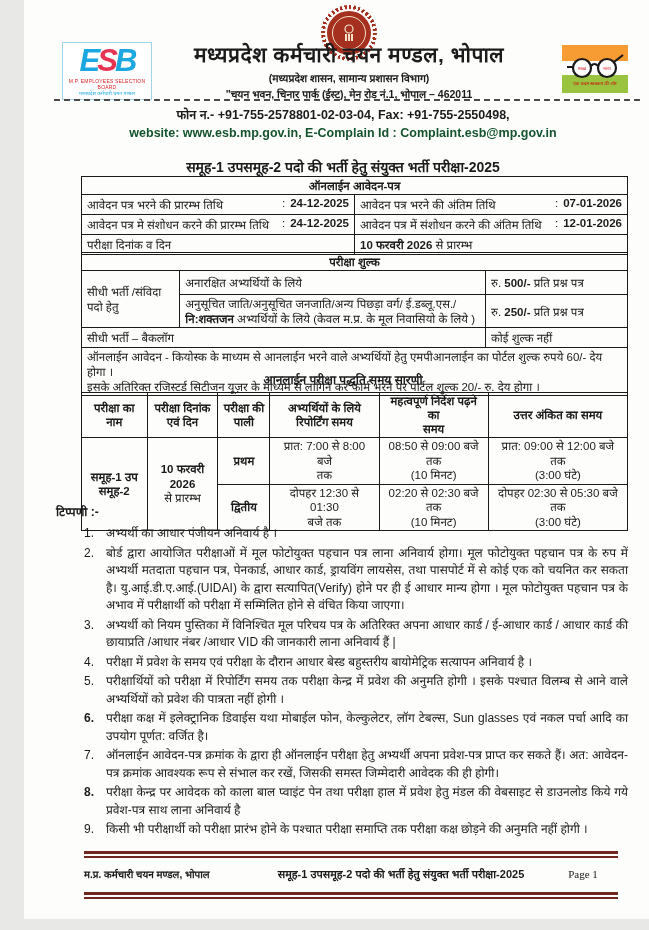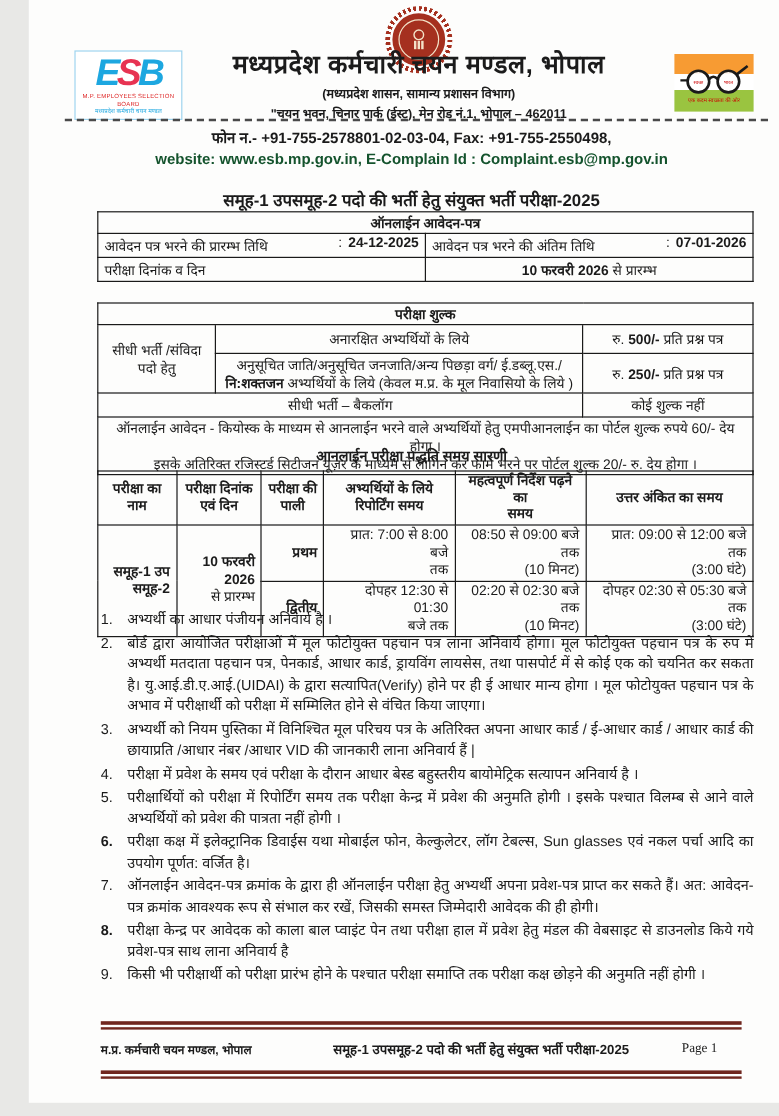--- a/index.html
+++ b/index.html
@@ -42,29 +42,29 @@
   table { border-collapse:collapse; table-layout:fixed;padding-left:23px; }
   .doc-table { position:absolute; left:57px; width:547px; }
   .doc-table td, .doc-table th { border:1px solid #1a1a1a; font-size:11.5px; padding:1px 5px; vertical-align:middle; }
   .tbl-app { top:176px; }
   .tbl-fee { top:252px; }
   .t-head { text-align:center; font-weight:bold; height:17px; }
   .kv { display:flex; align-items:flex-start; }
   .kv .lbl { flex:1 1 auto; }
   .kv .colon { padding:0 5px 0 2px; }
   .kv .val { font-weight:bold; }
-  .center { text-align:center; }
+  .center { text-align:left; }
   .bold { font-weight:bold; }
   .prewrap { white-space:pre-line; }
 
   .caption { position:absolute; left:0; top:371px; width:638px; text-align:center; font-size:12px; font-weight:bold; }
 
   .tbl-sched { top:392px; }
   .tbl-sched th { font-weight:bold; text-align:center; height:40px; line-height:14px; }
-  .tbl-sched td { text-align:right; line-height:14.5px; height:36px; }
+  .tbl-sched td { text-align:center; line-height:14.5px; height:36px; }
 
   
   .notes { position:absolute; left:32px; top:503px; width:572px; }
   .notes-label { font-size:12px; font-weight:bold; }
   .notes-list { list-style:none; margin-top:5px; padding-left:28px; }
   .note { display:flex; margin-bottom:2px; }
   .nnum { flex:0 0 22px; font-size:12px; line-height:17.5px; }
   .ntext { flex:1 1 auto; font-size:12px; line-height:17.5px; text-align:justify; }
 
   
@@ -139,20 +139,36 @@
           <span class="lbl">आवेदन पत्र भरने की प्रारम्भ तिथि</span>
           <span class="colon">:</span>
           <span class="val">24-12-2025</span>
         </div>
       </td>
       <td>
         <div class="kv">
           <span class="lbl">आवेदन पत्र भरने की अंतिम तिथि</span>
           <span class="colon">:</span>
           <span class="val">07-01-2026</span>
+        </div>
+      </td>
+    </tr>
+    <tr style="height:20px;">
+      <td>
+        <div class="kv">
+          <span class="lbl">आवेदन पत्र मे संशोधन करने की प्रारम्भ तिथि</span>
+          <span class="colon">:</span>
+          <span class="val">24-12-2025</span>
+        </div>
+      </td>
+      <td>
+        <div class="kv">
+          <span class="lbl">आवेदन पत्र में संशोधन करने की अंतिम तिथि</span>
+          <span class="colon">:</span>
+          <span class="val">12-01-2026</span>
         </div>
       </td>
     </tr>
     <tr style="height:20px;">
       <td>परीक्षा दिनांक व दिन</td>
       <td class="center"><span class="bold">10 फरवरी 2026</span><span> से प्रारम्भ</span></td>
     </tr>
   </tbody>
     </table>
 
@@ -237,20 +253,21 @@
 बजे तक</td>
       <td class="prewrap">02:20 से 02:30 बजे तक
 (10 मिनट)</td>
       <td class="prewrap">दोपहर 02:30 से 05:30 बजे तक
 (3:00 घंटे)</td>
     </tr>
   </tbody>
     </table>
 
   <div class="notes">
+    <div class="notes-label">टिप्पणी :-</div>
     <ul class="notes-list">
       <li class="note">
           <span class="nnum">1.</span>
           <span class="ntext">अभ्यर्थी का आधार पंजीयन अनिवार्य है ।</span>
         </li>
       <li class="note">
           <span class="nnum">2.</span>
           <span class="ntext">बोर्ड द्वारा आयोजित परीक्षाओं में मूल फोटोयुक्त पहचान पत्र लाना अनिवार्य होगा। मूल फोटोयुक्त पहचान पत्र के रुप में अभ्यर्थी मतदाता पहचान पत्र, पेनकार्ड, आधार कार्ड, ड्रायविंग लायसेस, तथा पासपोर्ट में से कोई एक को चयनित कर सकता है। यु.आई.डी.ए.आई.(UIDAI) के द्वारा सत्यापित(Verify) होने पर ही ई आधार मान्य होगा । मूल फोटोयुक्त पहचान पत्र के अभाव में परीक्षार्थी को परीक्षा में सम्मिलित होने से वंचित किया जाएगा।</span>
         </li>
       <li class="note">

